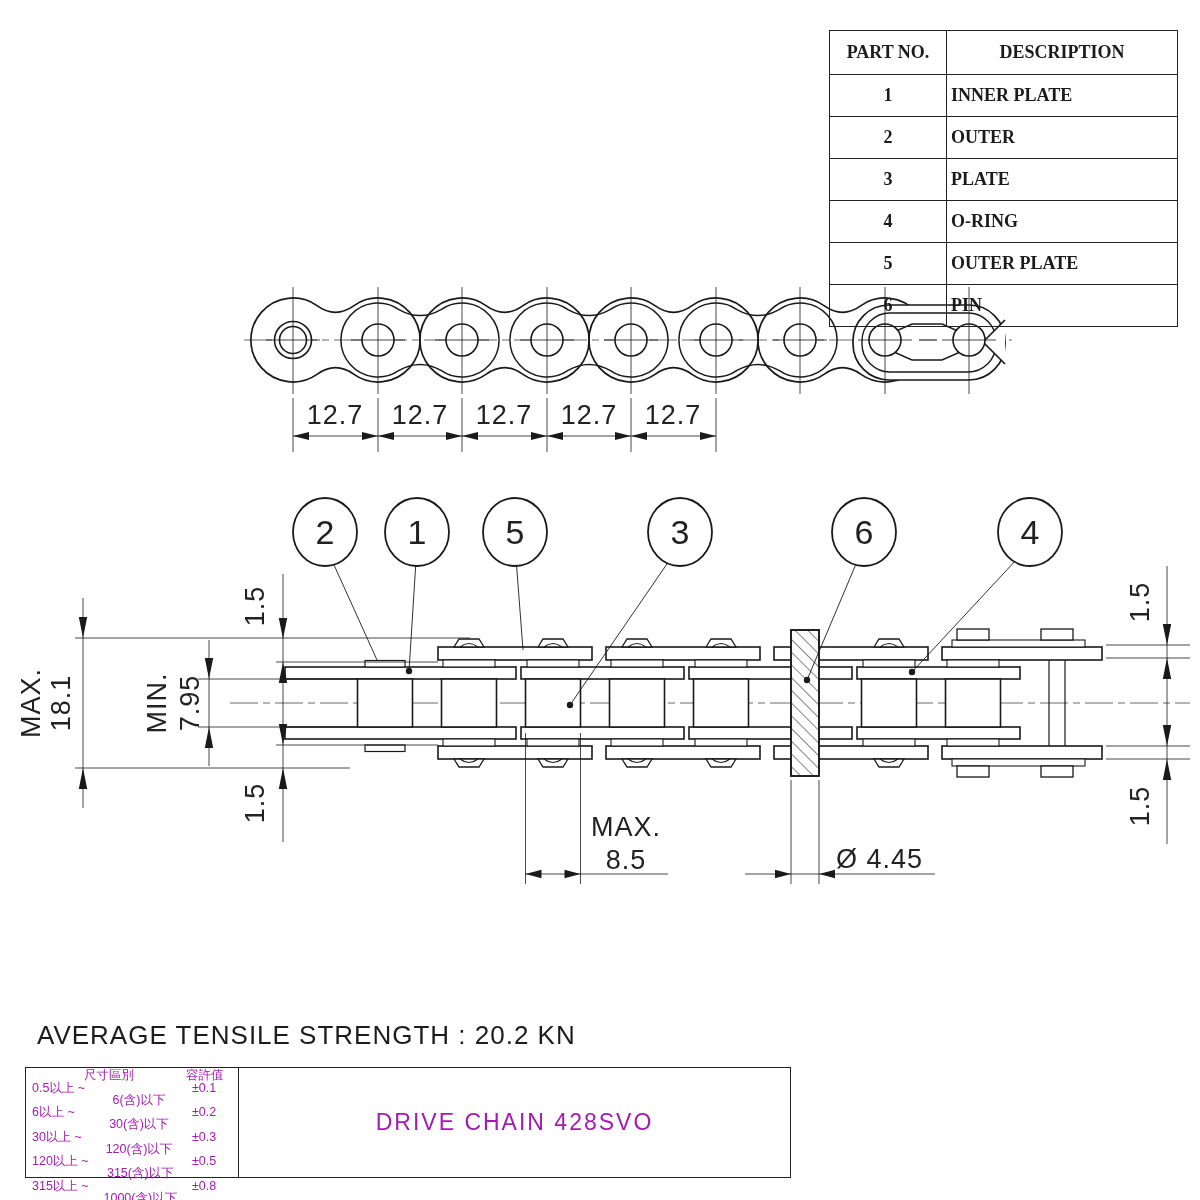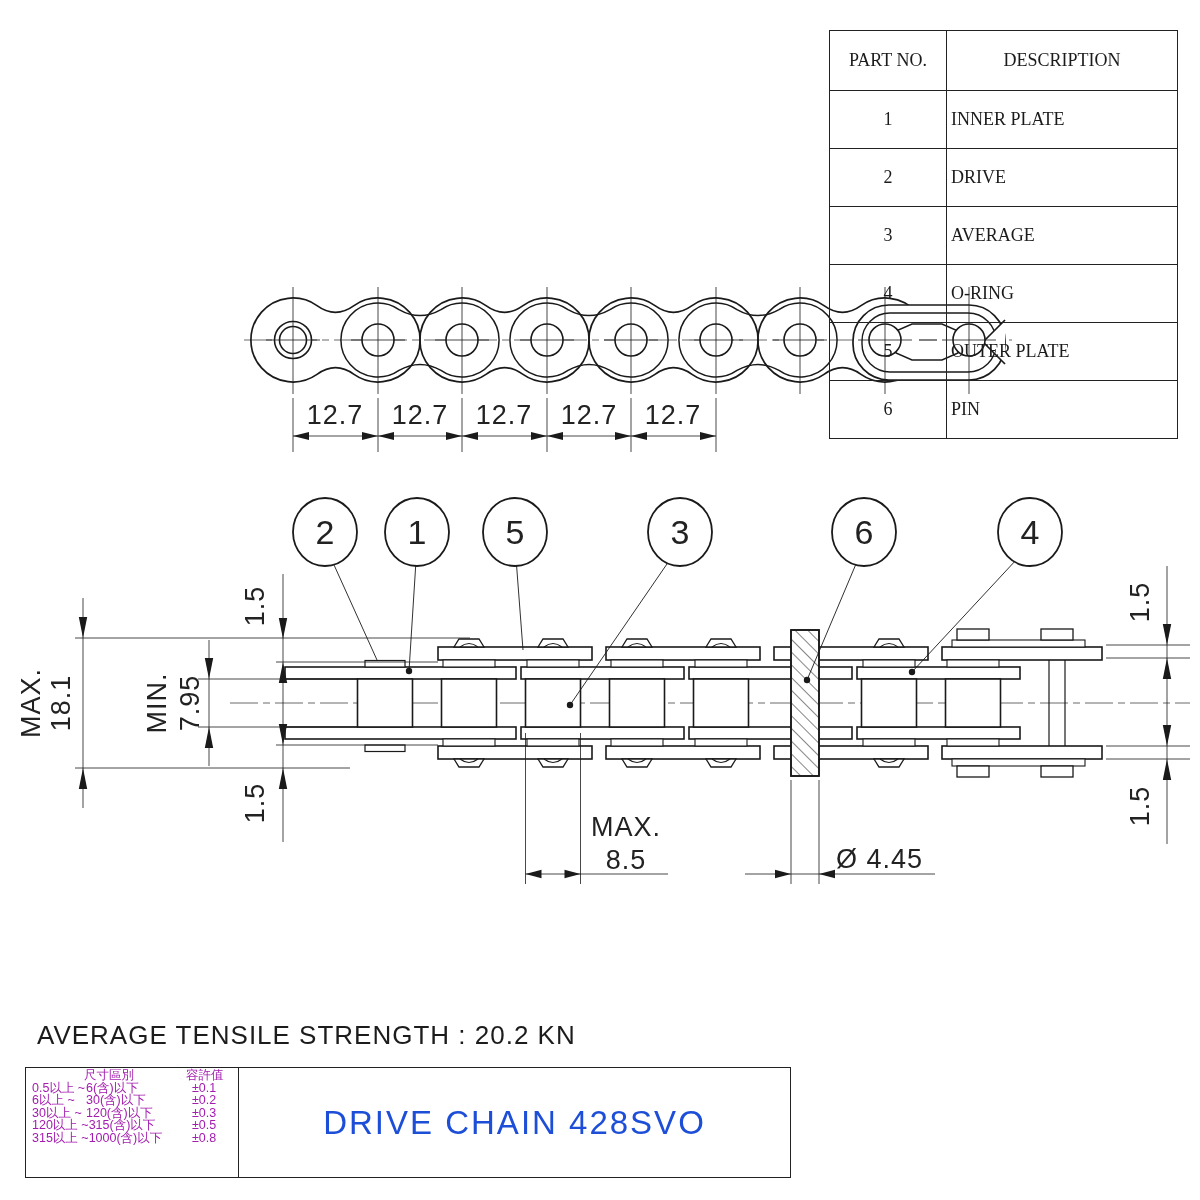--- a/index.html
+++ b/index.html
@@ -6,47 +6,47 @@
   #page{position:relative;width:1200px;height:1200px;background:#fff;overflow:hidden;
         font-family:"Liberation Sans",sans-serif;color:#1a1a1a;}
   svg{position:absolute;left:0;top:0;}
   svg text{fill:#222;font-family:"Liberation Sans",sans-serif;}
   .dim-txt{font-size:27px;letter-spacing:1px;}
   .balloon-txt{font-size:34px;}
 
   
   #parts-table{position:absolute;left:829px;top:30px;width:349px;border-collapse:collapse;
     font-family:"Liberation Serif",serif;font-size:18px;color:#1b1b1b;table-layout:fixed;}
-  #parts-table td,#parts-table th{border:1.6px solid #222;padding:16px 4px;height:25px;
-    font-weight:normal;overflow:hidden;white-space:nowrap;}
+  #parts-table td,#parts-table th{border:1.6px solid #222;padding:8px 4px;height:25px;
+    font-weight:bold;overflow:hidden;white-space:nowrap;}
   #parts-table .c-no{width:108px;text-align:center;}
   #parts-table .c-desc{text-align:left;margin-left:12px;}
   #parts-table thead td{text-align:center;height:27px;}
 
   
   #tensile{position:absolute;left:37px;top:1020px;font-size:26px;letter-spacing:1px;color:#1c1c1c;}
 
   
   #spec-table{position:absolute;left:25px;top:1067px;width:766px;height:111px;
     border:1.6px solid #222;display:flex;box-sizing:border-box;}
   #tol-cell{width:213px;border-right:1.4px solid #222;box-sizing:border-box;display:flex;flex-direction:column;}
   #tol-title{height:29px;border-bottom:1.4px solid #222;font-size:18px;font-weight:bold;
     text-align:center;line-height:29px;letter-spacing:.5px;}
   #tol-body{flex:1;padding:1px 6px 0 6px;font-size:12.5px;line-height:12.6px;color:#a21caf;}
   .tol-head{display:flex;}
   .tol-head .th-range{flex:1;text-align:center;}
   .tol-head .th-val{width:46px;}
   .tol-row{display:flex;white-space:nowrap;}
   .tr-from{min-width:54px;}
-  .tr-up{flex:1;text-align:left;}
+  .tr-up{flex:1;text-align:center;margin-top:12px;}
   .tr-tol{width:40px;text-align:left;}
   #app-cell{width:152px;border-right:1.4px solid #222;box-sizing:border-box;
     display:flex;align-items:center;justify-content:center;font-size:32px;letter-spacing:4px;}
   #drive-cell{flex:1;display:flex;align-items:center;justify-content:center;
-    font-size:33px;letter-spacing:2px;color:#1d4ed8;}
+    font-size:23px;letter-spacing:2px;color:#a21caf;}
 </style>
 </head>
 <body>
 
 <div id="page">
 
 <svg width="1200" height="1200" viewBox="0 0 1200 1200">
   <defs>
     <pattern id="hatch" patternUnits="userSpaceOnUse" width="9" height="9" patternTransform="rotate(45)">
       <line x1="0" y1="0" x2="9" y2="0" stroke="#222" stroke-width="1.1"></line>
@@ -335,25 +335,25 @@
       <td class="c-desc" style="text-align:center">DESCRIPTION</td>
     </tr>
   </thead>
   <tbody>
     <tr>
           <td class="c-no">1</td>
           <td class="c-desc">INNER PLATE</td>
         </tr>
     <tr>
           <td class="c-no">2</td>
-          <td class="c-desc">DRIVE</td>
+          <td class="c-desc">OUTER</td>
         </tr>
     <tr>
           <td class="c-no">3</td>
-          <td class="c-desc">AVERAGE</td>
+          <td class="c-desc">PLATE</td>
         </tr>
     <tr>
           <td class="c-no">4</td>
           <td class="c-desc">O-RING</td>
         </tr>
     <tr>
           <td class="c-no">5</td>
           <td class="c-desc">OUTER PLATE</td>
         </tr>
     <tr>

